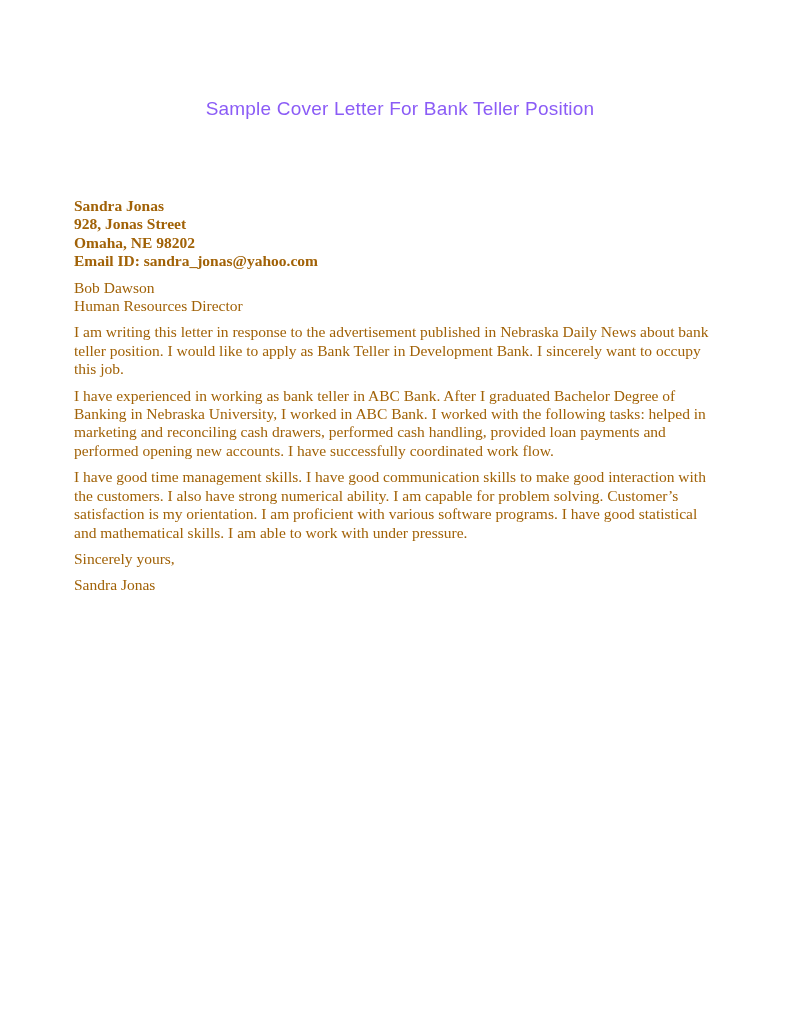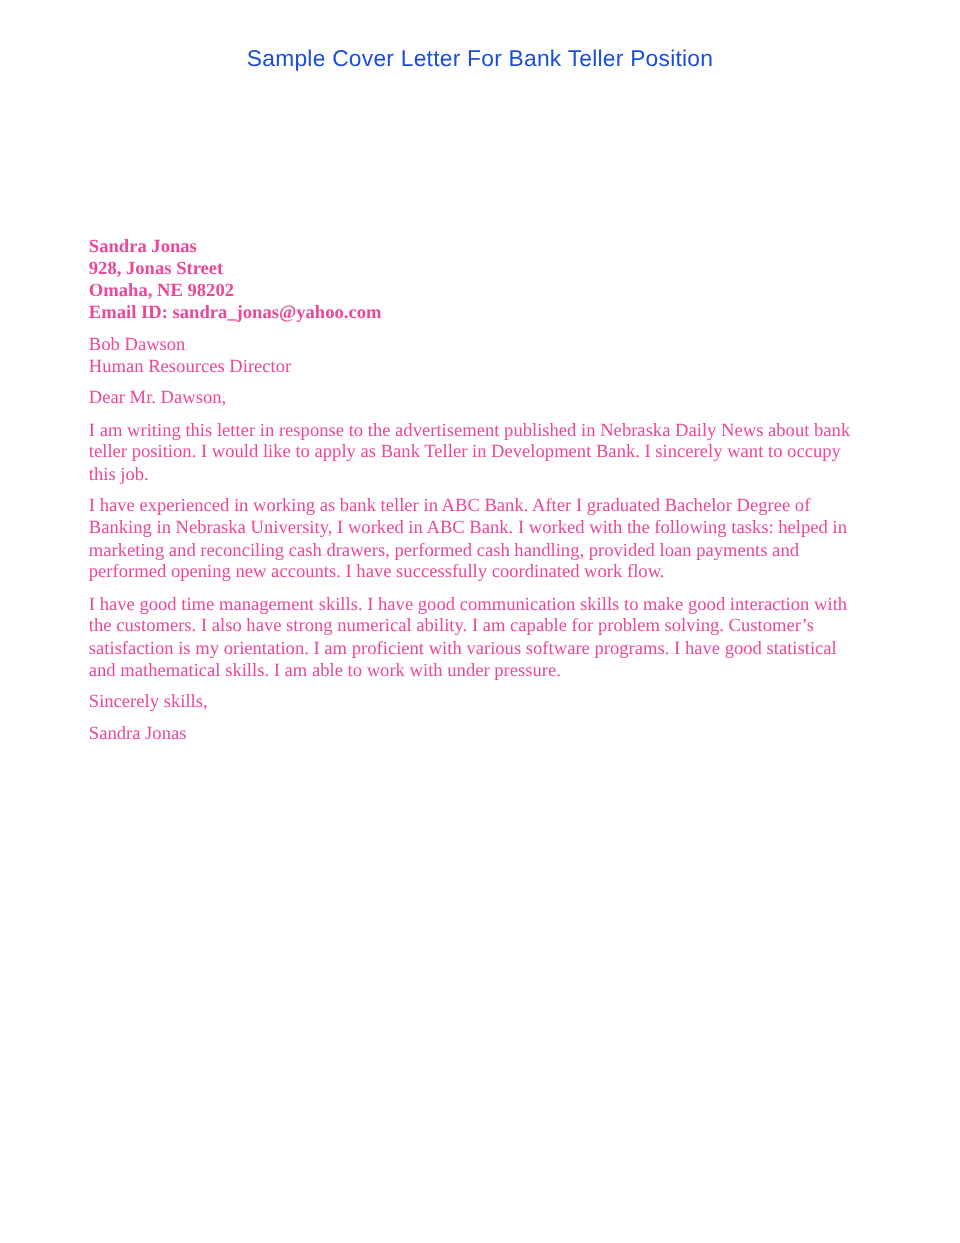--- a/index.html
+++ b/index.html
@@ -10,38 +10,38 @@
   .page {
     position: relative;
     width: 800px;
     height: 1036px;
     background: #ffffff;
     overflow: hidden;
     color: #1c1c1c;
   }
   .doc-title {
     margin: 0;
-    padding-top: 38px;
+    padding-top: 97px;
     text-align: center;
     font-family: "Liberation Sans", "DejaVu Sans", sans-serif;
     font-weight: 400;
     font-size: 19px;
     line-height: 23px;
-    color: #1d4ed8;
+    color: #8b5cf6;
     letter-spacing: 0.2px;
   }
   .content {
     position: absolute;
     left: 74px;
     top: 197px;
     width: 646px;
     font-family: "Liberation Serif", "DejaVu Serif", serif;
     font-size: 15.5px;
     line-height: 18.4px;
-    color: #ec4899;
+    color: #a16207;
   }
   .content p, .content .block {
     margin: 0 0 8px 0;
   }
   .sender-block {
     font-weight: 700;
   }
   .line { display: block; }
 </style>
 </head>
@@ -59,24 +59,23 @@
       <span class="line">Omaha, NE 98202</span>
       <span class="line">Email ID: sandra_jonas@yahoo.com</span>
     </div>
 
 
     <div class="block">
       <span class="line">Bob Dawson</span>
       <span class="line">Human Resources Director</span>
     </div>
 
-    <p>Dear Mr. Dawson,</p>
 
     <p>I am writing this letter in response to the advertisement published in Nebraska Daily News about bank teller position. I would like to apply as Bank Teller in Development Bank. I sincerely want to occupy this job.</p>
     <p>I have experienced in working as bank teller in ABC Bank. After I graduated Bachelor Degree of Banking in Nebraska University, I worked in ABC Bank. I worked with the following tasks: helped in marketing and reconciling cash drawers, performed cash handling, provided loan payments and performed opening new accounts. I have successfully coordinated work flow.</p>
     <p>I have good time management skills. I have good communication skills to make good interaction with the customers. I also have strong numerical ability. I am capable for problem solving. Customer’s satisfaction is my orientation. I am proficient with various software programs. I have good statistical and mathematical skills. I am able to work with under pressure.</p>
 
-    <p>Sincerely skills,</p>
+    <p>Sincerely yours,</p>
 
     <p>Sandra Jonas</p>
 
   </div>
 </div>
 
 </body></html>

